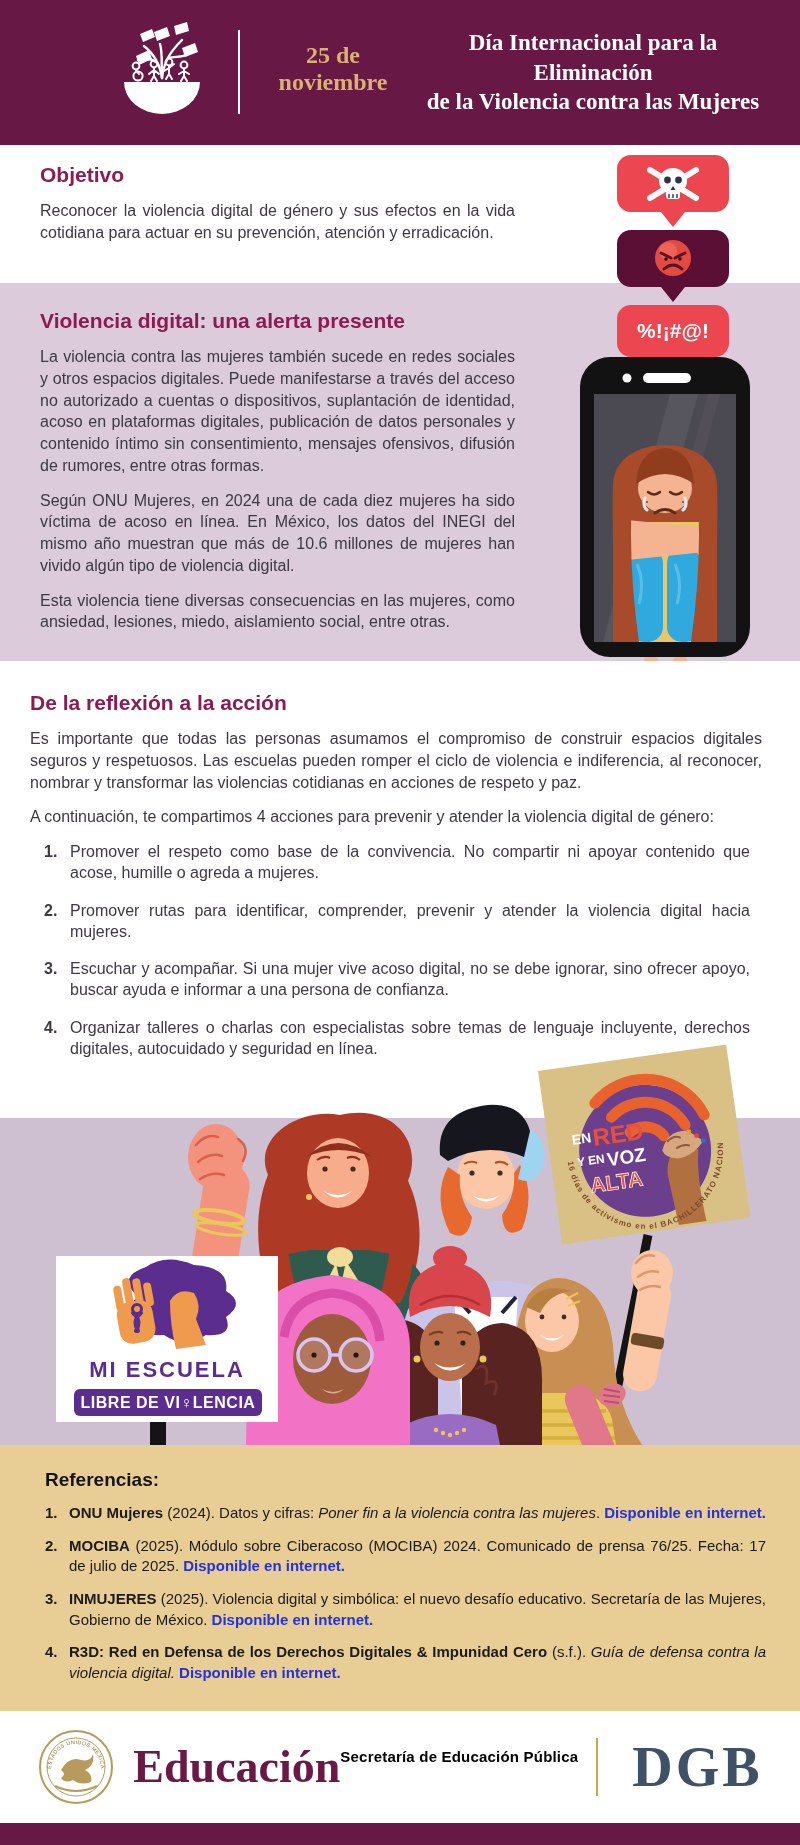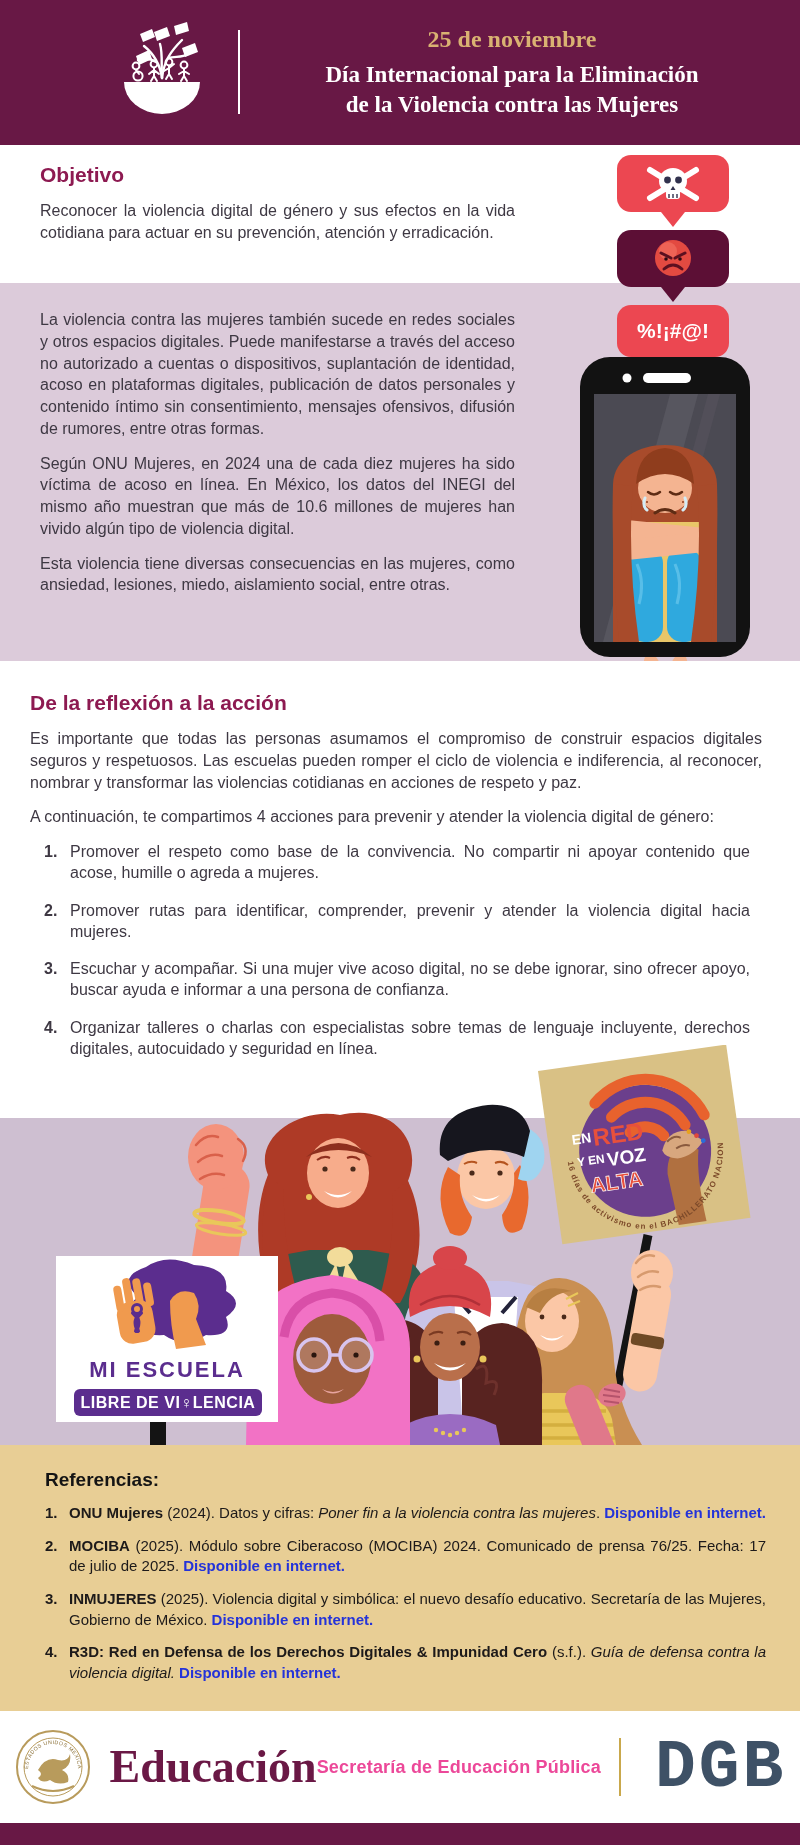--- a/index.html
+++ b/index.html
@@ -3,21 +3,21 @@
 <meta charset="utf-8">
 <style>
   html,body{margin:0;padding:0;background:#ffffff;}
   .page{position:relative;width:800px;height:1845px;overflow:hidden;background:#fff;
         font-family:"Liberation Sans",sans-serif;color:#3E3843;}
   
   .header{position:absolute;top:0;left:0;width:800px;height:145px;background:#681845;}
   .logo{position:absolute;left:116px;top:18px;}
   .hdr-divider{position:absolute;left:238px;top:30px;width:2px;height:84px;background:#ffffff;}
   .hdr-text{position:absolute;left:252px;top:0;width:520px;height:145px;display:flex;
-            flex-direction:column;justify-content:center;align-items:center;text-align:center;}
+            flex-direction:row;justify-content:center;align-items:center;text-align:center;}
   .hdr-date{font-family:"Liberation Serif",serif;font-weight:bold;color:#D9B272;font-size:24px;margin-bottom:7px;}
   .hdr-title{font-family:"Liberation Serif",serif;font-weight:bold;color:#ffffff;font-size:23px;line-height:1.28;}
   
   .crimson-h{color:#8D1A51;font-weight:bold;font-size:21px;margin:0 0 13px 0;}
   p.body{font-size:16px;line-height:1.36;text-align:justify;margin:0 0 13px 0;color:#3E3843;}
   
   .objetivo{position:absolute;top:145px;left:0;width:800px;height:138px;background:#fff;}
   .objetivo-inner{padding:18px 0 0 40px;width:475px;}
   
   .alerta{position:absolute;top:283px;left:0;width:800px;height:378px;background:#DCCBDA;}
@@ -41,23 +41,23 @@
   .ref-num{font-weight:bold;min-width:18px;}
   .ref-text{flex:1;text-align:justify;}
   .seg-b{font-weight:bold;}
   .seg-i{font-style:italic;}
   .seg-link{color:#2433D9;font-weight:bold;cursor:pointer;}
   
   .footer{position:absolute;top:1711px;left:0;width:800px;height:112px;background:#fff;
           display:flex;justify-content:center;align-items:center;gap:18px;}
   .brand-block{display:flex;}
   .brand{font-family:"Liberation Serif",serif;font-weight:bold;color:#6A1845;font-size:46px;line-height:1;}
-  .brand-sub{font-weight:bold;color:#ec4899;font-size:18px;margin-top:13px;letter-spacing:0.2px;}
+  .brand-sub{font-weight:bold;color:#000000;font-size:15px;margin-top:4px;letter-spacing:0.2px;}
   .footer-divider{width:2px;height:58px;background:#C9A84C;}
-  .org{font-weight:bold;color:#3E5166;font-size:68px;letter-spacing:3px;font-family:Liberation Mono, monospace;margin-left:16px;}
+  .org{font-weight:bold;color:#3E5166;font-size:56px;letter-spacing:3px;font-family:Liberation Serif, serif;margin-left:16px;}
   .bottombar{position:absolute;top:1823px;left:0;width:800px;height:22px;background:#681845;}
 </style>
 </head>
 <body>
 
 <div class="page">
 
   <div class="header">
     <div class="logo">
       <svg width="92" height="104" viewBox="0 0 92 104">
@@ -101,20 +101,21 @@
 
   <div class="objetivo">
     <div class="objetivo-inner">
       <h2 class="crimson-h">Objetivo</h2>
       <p class="body">Reconocer la violencia digital de género y sus efectos en la vida cotidiana para actuar en su prevención, atención y erradicación.</p>
     </div>
   </div>
 
   <div class="alerta">
     <div class="alerta-inner">
+      <h2 class="crimson-h">Violencia digital: una alerta presente</h2>
       <p class="body">La violencia contra las mujeres también sucede en redes sociales y otros espacios digitales. Puede manifestarse a través del acceso no autorizado a cuentas o dispositivos, suplantación de identidad, acoso en plataformas digitales, publicación de datos personales y contenido íntimo sin consentimiento, mensajes ofensivos, difusión de rumores, entre otras formas.</p>
       <p class="body">Según ONU Mujeres, en 2024 una de cada diez mujeres ha sido víctima de acoso en línea. En México, los datos del INEGI del mismo año muestran que más de 10.6 millones de mujeres han vivido algún tipo de violencia digital.</p>
       <p class="body">Esta violencia tiene diversas consecuencias en las mujeres, como ansiedad, lesiones, miedo, aislamiento social, entre otras.</p>
     </div>
   </div>
 
   <div class="bubbles">
     <svg width="160" height="235" viewBox="0 0 160 235">
       <g>
         <rect x="17" y="5" width="112" height="57" rx="14" fill="#EC4751"></rect>

